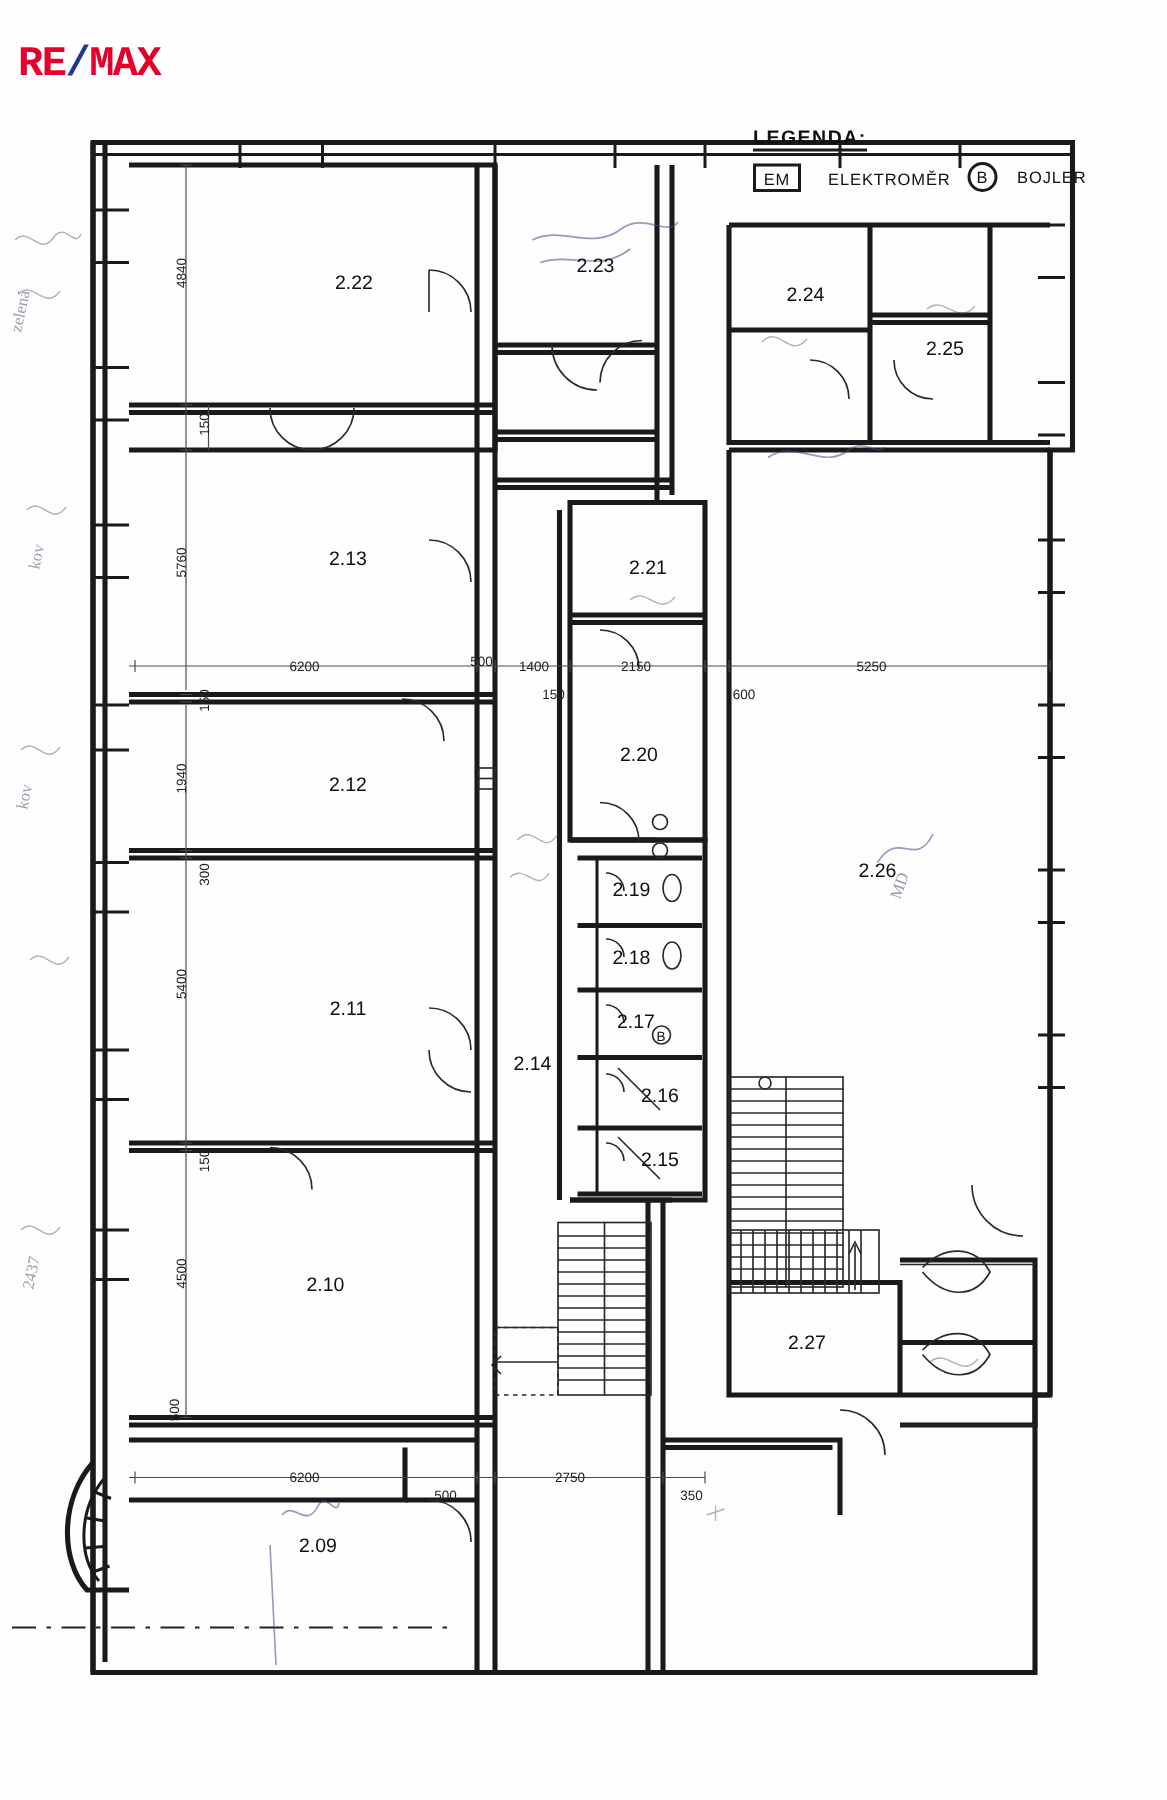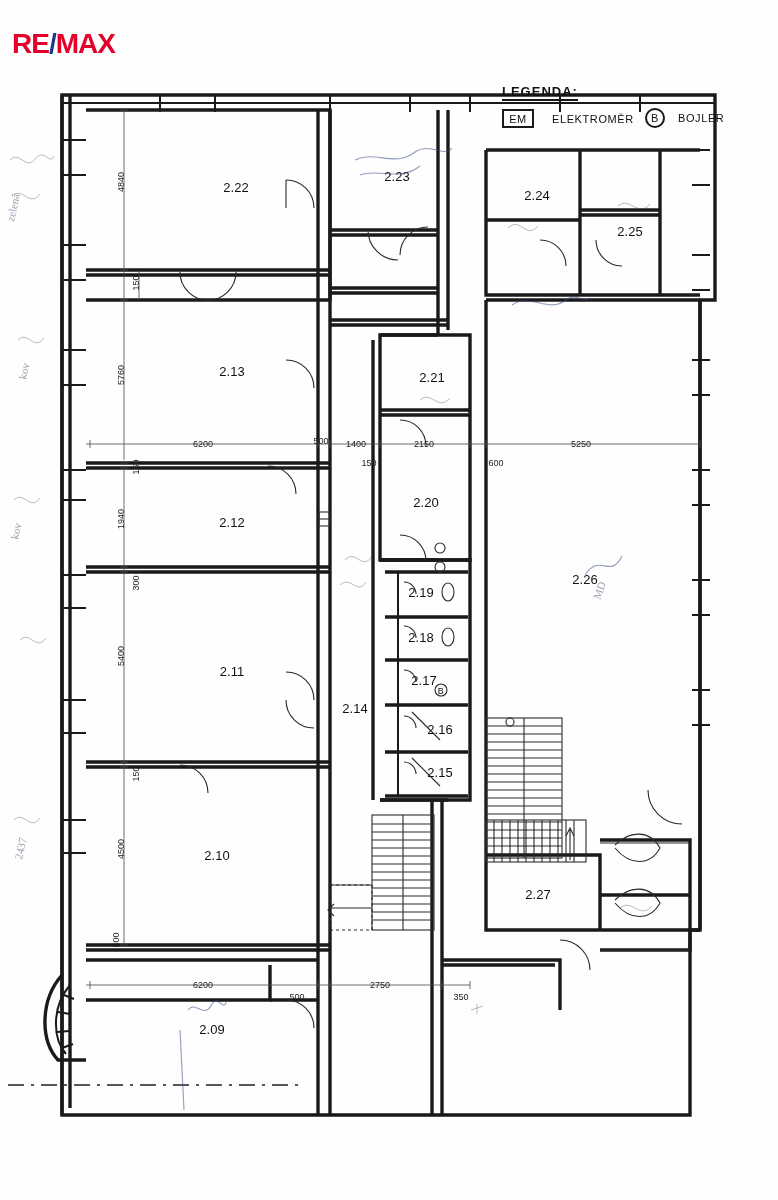--- a/index.html
+++ b/index.html
@@ -1,20 +1,20 @@
 <!DOCTYPE html>
 <html><head>
 <meta charset="utf-8">
 <style>
   html,body{margin:0;padding:0;background:#ffffff;}
   body{font-family:"Liberation Sans",sans-serif;}
   #page{position:relative;width:778px;height:1200px;background:#fefefe;overflow:hidden;}
 
   
-  #brand{position:absolute;left:12px;top:28px;font-family:Liberation Sans, sans-serif;
+  #brand{position:absolute;left:12px;top:28px;font-family:Liberation Mono, monospace;
     font-weight:bold;font-size:28px;letter-spacing:-1px;color:#e4002b;}
   #brand .slash{color:#1b3a8c;font-weight:bold;}
 
   
   #plan{position:absolute;left:0;top:0;width:778px;height:1200px;}
   svg{display:block;}
 
   .wall{fill:none;stroke:#1a1a1a;stroke-width:3.4;}
   .wall-thin{fill:none;stroke:#1a1a1a;stroke-width:2;}
   .wall-hair{fill:none;stroke:#2a2a2a;stroke-width:1.1;}

